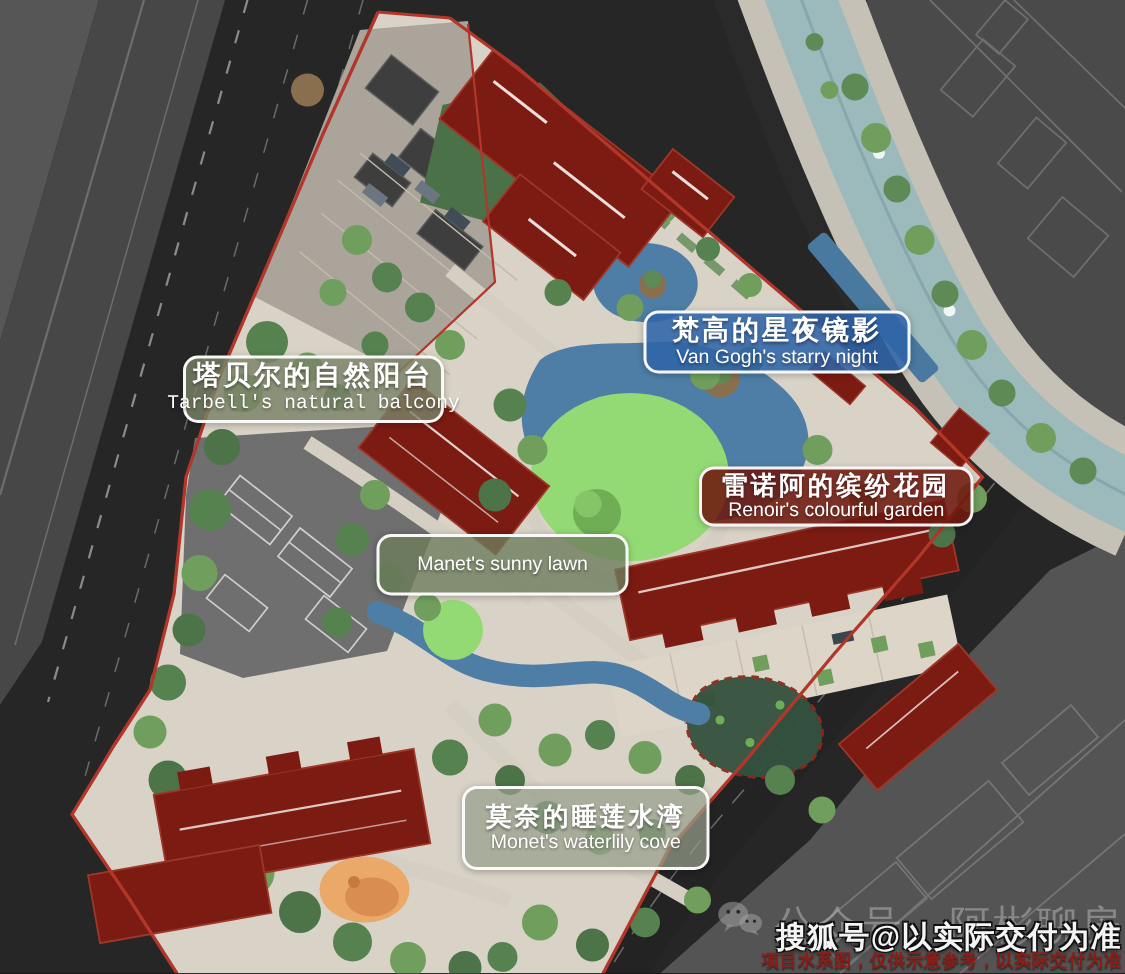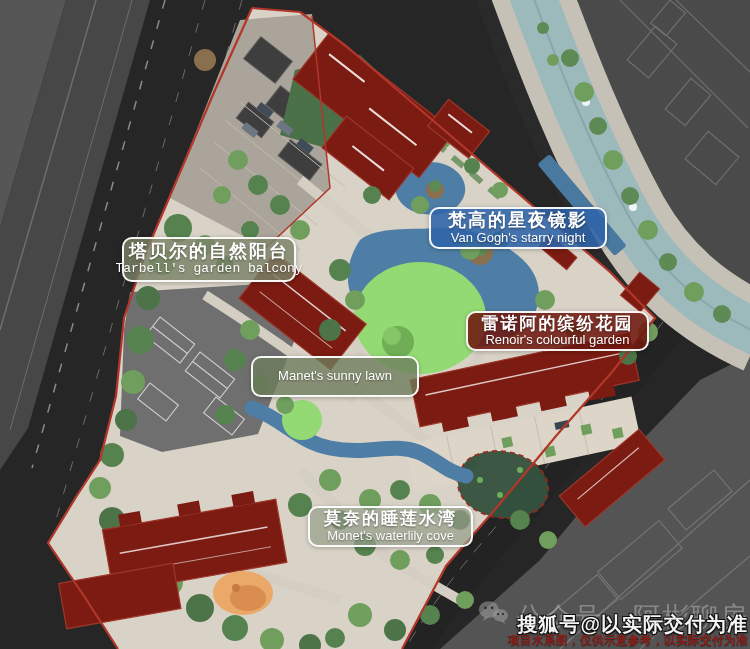--- a/index.html
+++ b/index.html
@@ -11,21 +11,21 @@
       border:2px solid rgba(255,255,255,.95);border-radius:10px;color:#fff;text-align:center;
       line-height:1.15;padding:2px 24px;box-sizing:border-box;
       text-shadow:0 1px 2px rgba(0,0,0,.4);box-shadow:0 1px 4px rgba(0,0,0,.25);}
   .area-label .zh{font-size:18px;font-weight:bold;letter-spacing:2px;white-space:nowrap;}
   .area-label .en{font-size:13px;white-space:nowrap;}
   .lbl-tarbell{left:122px;top:237px;width:174px;height:45px;background:rgba(122,130,103,.82);font-family:Liberation Mono, monospace;}
   .lbl-vangogh{left:429px;top:207px;width:178px;height:42px;background:rgba(47,100,168,.88);}
   .lbl-renoir{left:466px;top:311px;width:183px;height:40px;background:rgba(110,25,16,.88);border-radius:10px;}
   .lbl-renoir .zh,.lbl-manet .zh,.lbl-monet .zh{font-size:17px;}
   .lbl-manet{left:251px;top:356px;width:168px;height:41px;background:rgba(110,125,92,.80);}
-  .lbl-monet{left:308px;top:506px;width:165px;height:41px;background:rgba(150,158,138,.72);}
+  .lbl-monet{left:308px;top:524px;width:165px;height:56px;background:rgba(150,158,138,.72);}
   
   .wm-wechat{position:absolute;left:478px;top:599px;display:flex;gap:8px;
       color:rgba(195,195,195,.48);font-size:27px;letter-spacing:2px;white-space:nowrap;}
   .wm-wechat svg{position:static;}
   .wm-sohu{position:absolute;right:2px;top:611px;color:#f4f4f4;font-weight:bold;font-size:20px;
       letter-spacing:1px;white-space:nowrap;
       text-shadow:1px 1px 0 #101010,-1px -1px 0 #101010,1px -1px 0 #101010,-1px 1px 0 #101010,0 2px 3px rgba(0,0,0,.6);}
   .wm-disclaimer{position:absolute;right:2px;top:633px;color:#8c1d16;font-weight:bold;font-size:11.5px;
       letter-spacing:.5px;white-space:nowrap;text-shadow:0 1px 1px rgba(0,0,0,.5);}
 </style>
@@ -338,21 +338,21 @@
     <g stroke="#b2372a" fill="none">
       <path stroke-width="2.2" d="M 252,8 L 215,90 L 170,196 L 146,252 L 124,318 L 116,396 L 100,460 L 76,497 L 48,543 L 86,599 L 118,649"></path>
       <path stroke-width="2.2" d="M 300,12 L 345,45 L 430,118 L 520,195 L 610,272 L 655,318 L 612,372 L 556,436 L 498,506 L 446,566 L 402,649"></path>
       <path stroke-width="2" d="M 252,8 L 300,12"></path>
       <path stroke-width="1.5" d="M 312,16 L 330,188 L 266,248"></path>
     </g>
   </svg>
 
   <div class="area-label lbl-tarbell">
     <span class="zh">塔贝尔的自然阳台</span>
-    <span class="en">Tarbell's garden balcony</span>
+    <span class="en">Tarbell's natural balcony</span>
   </div>
   <div class="area-label lbl-vangogh">
     <span class="zh">梵高的星夜镜影</span>
     <span class="en">Van Gogh's starry night</span>
   </div>
   <div class="area-label lbl-renoir">
     <span class="zh">雷诺阿的缤纷花园</span>
     <span class="en">Renoir's colourful garden</span>
   </div>
   <div class="area-label lbl-manet">

